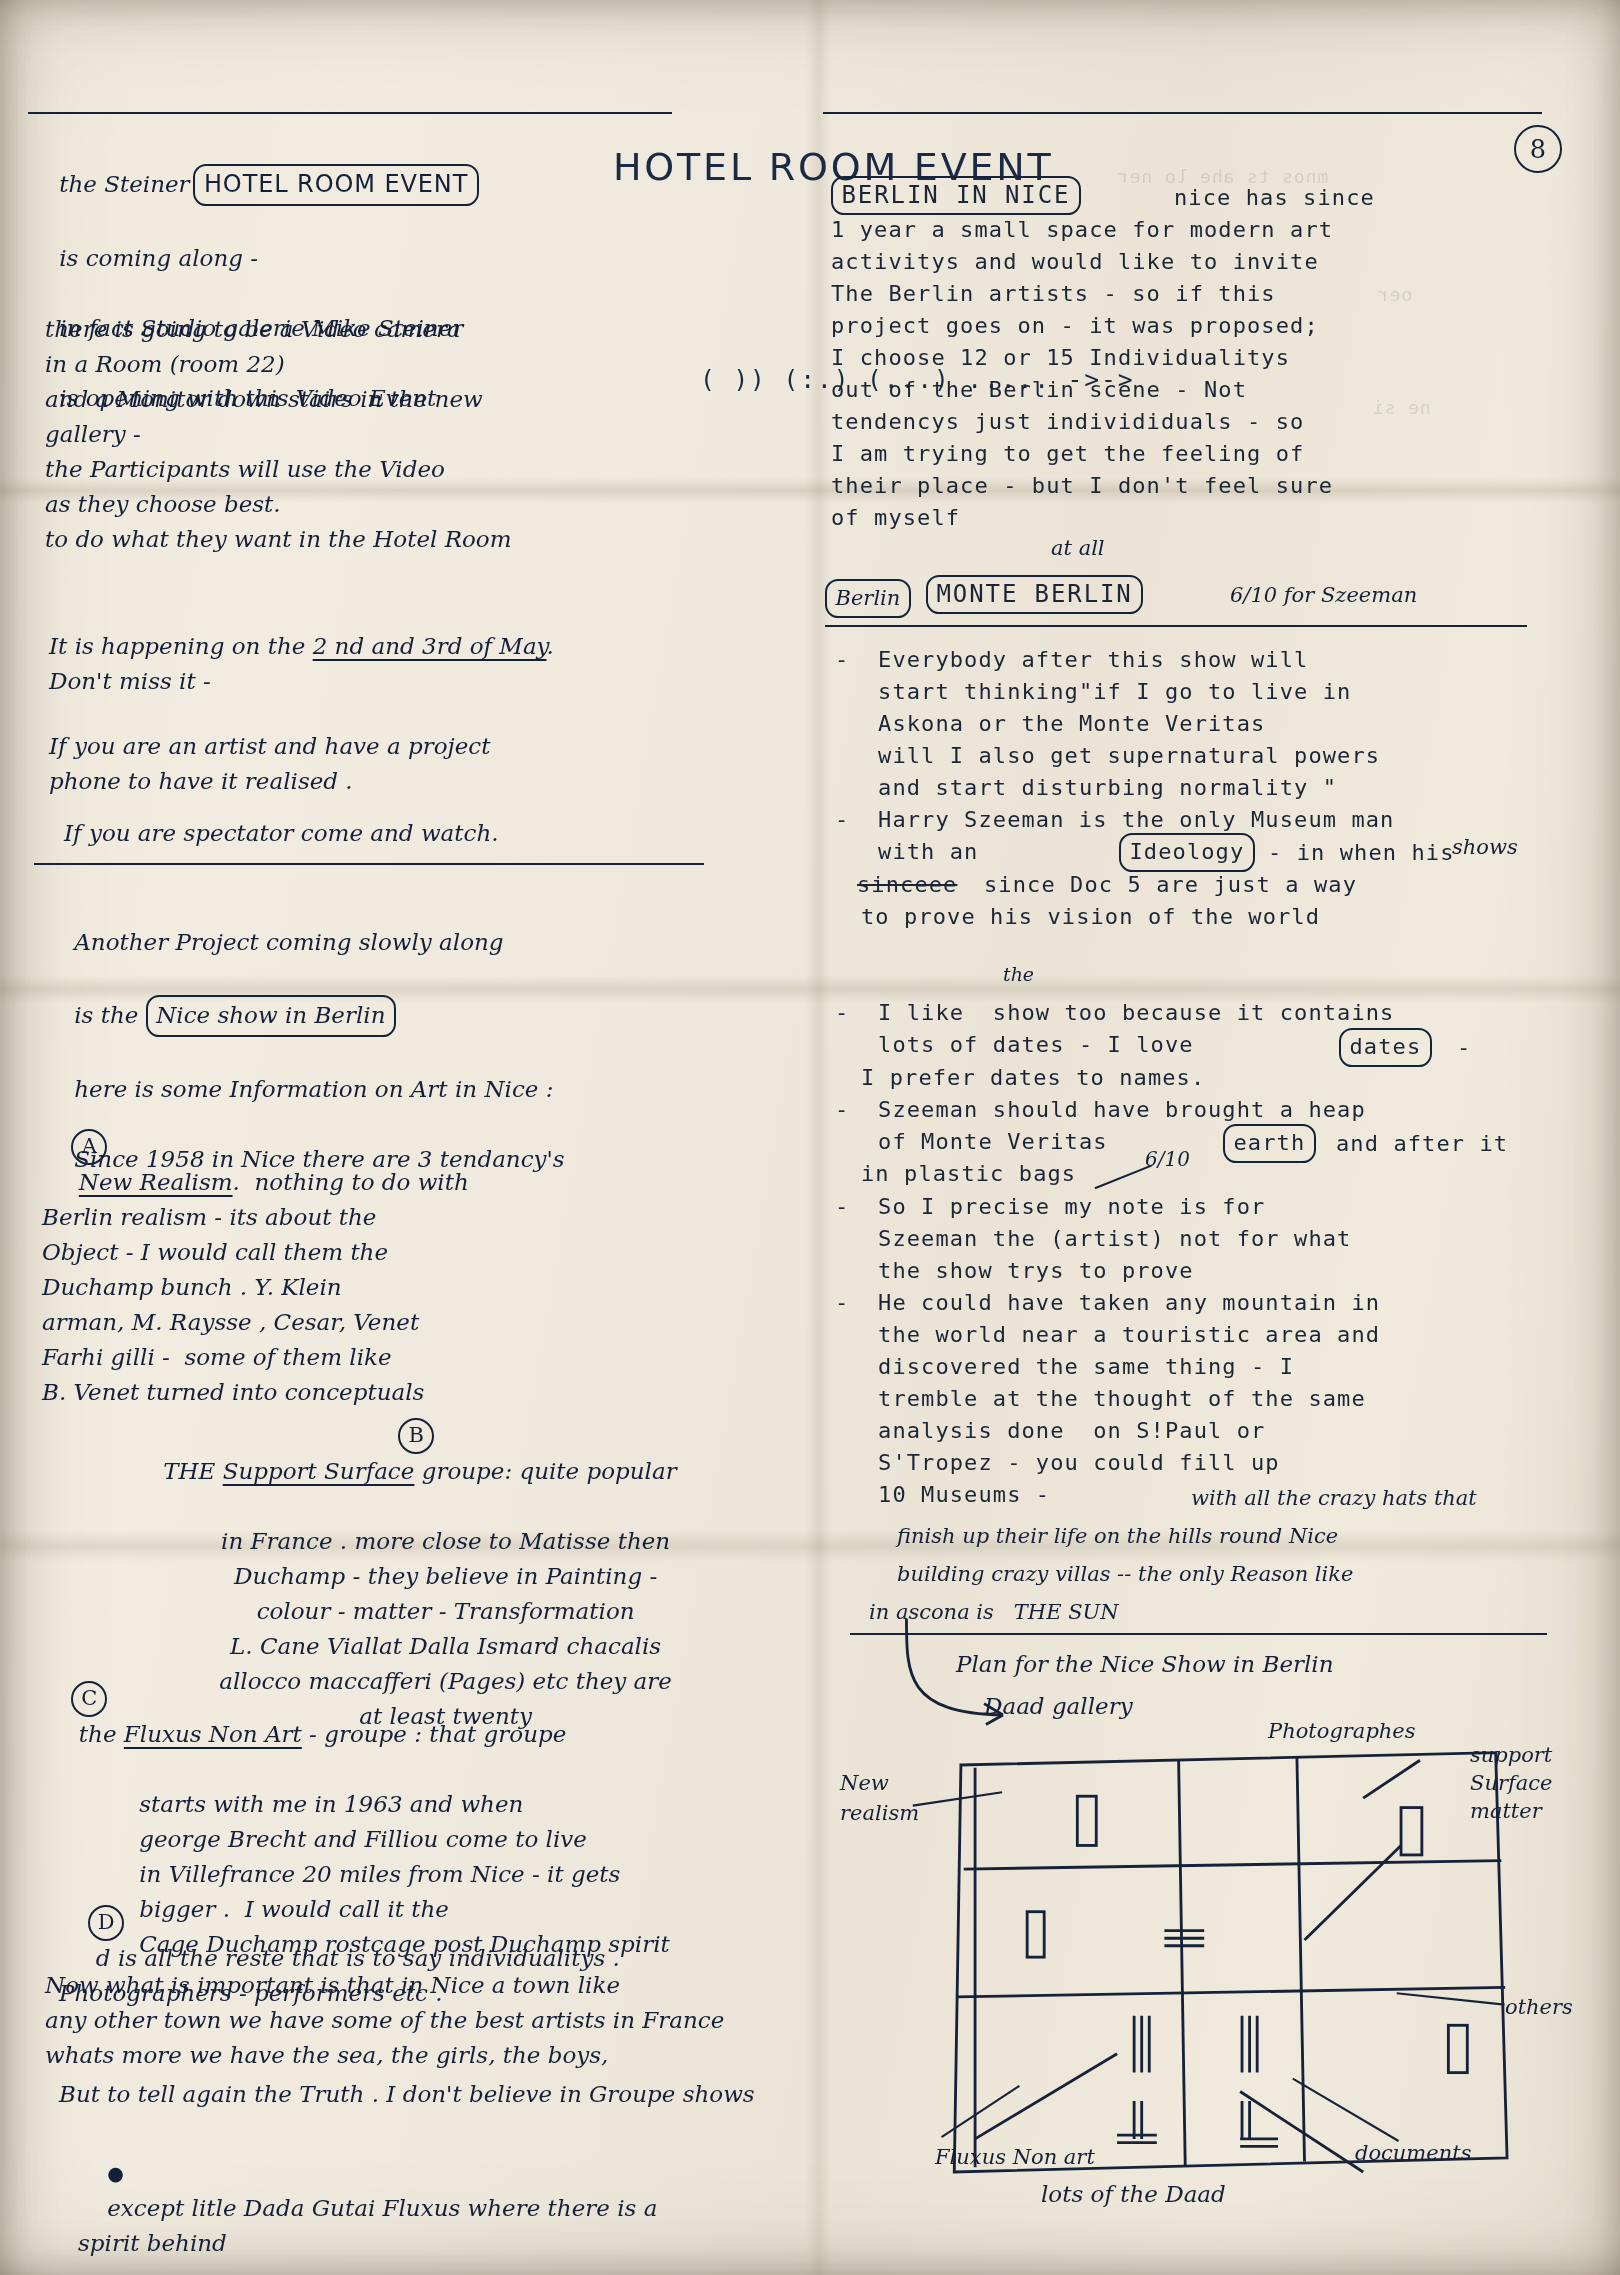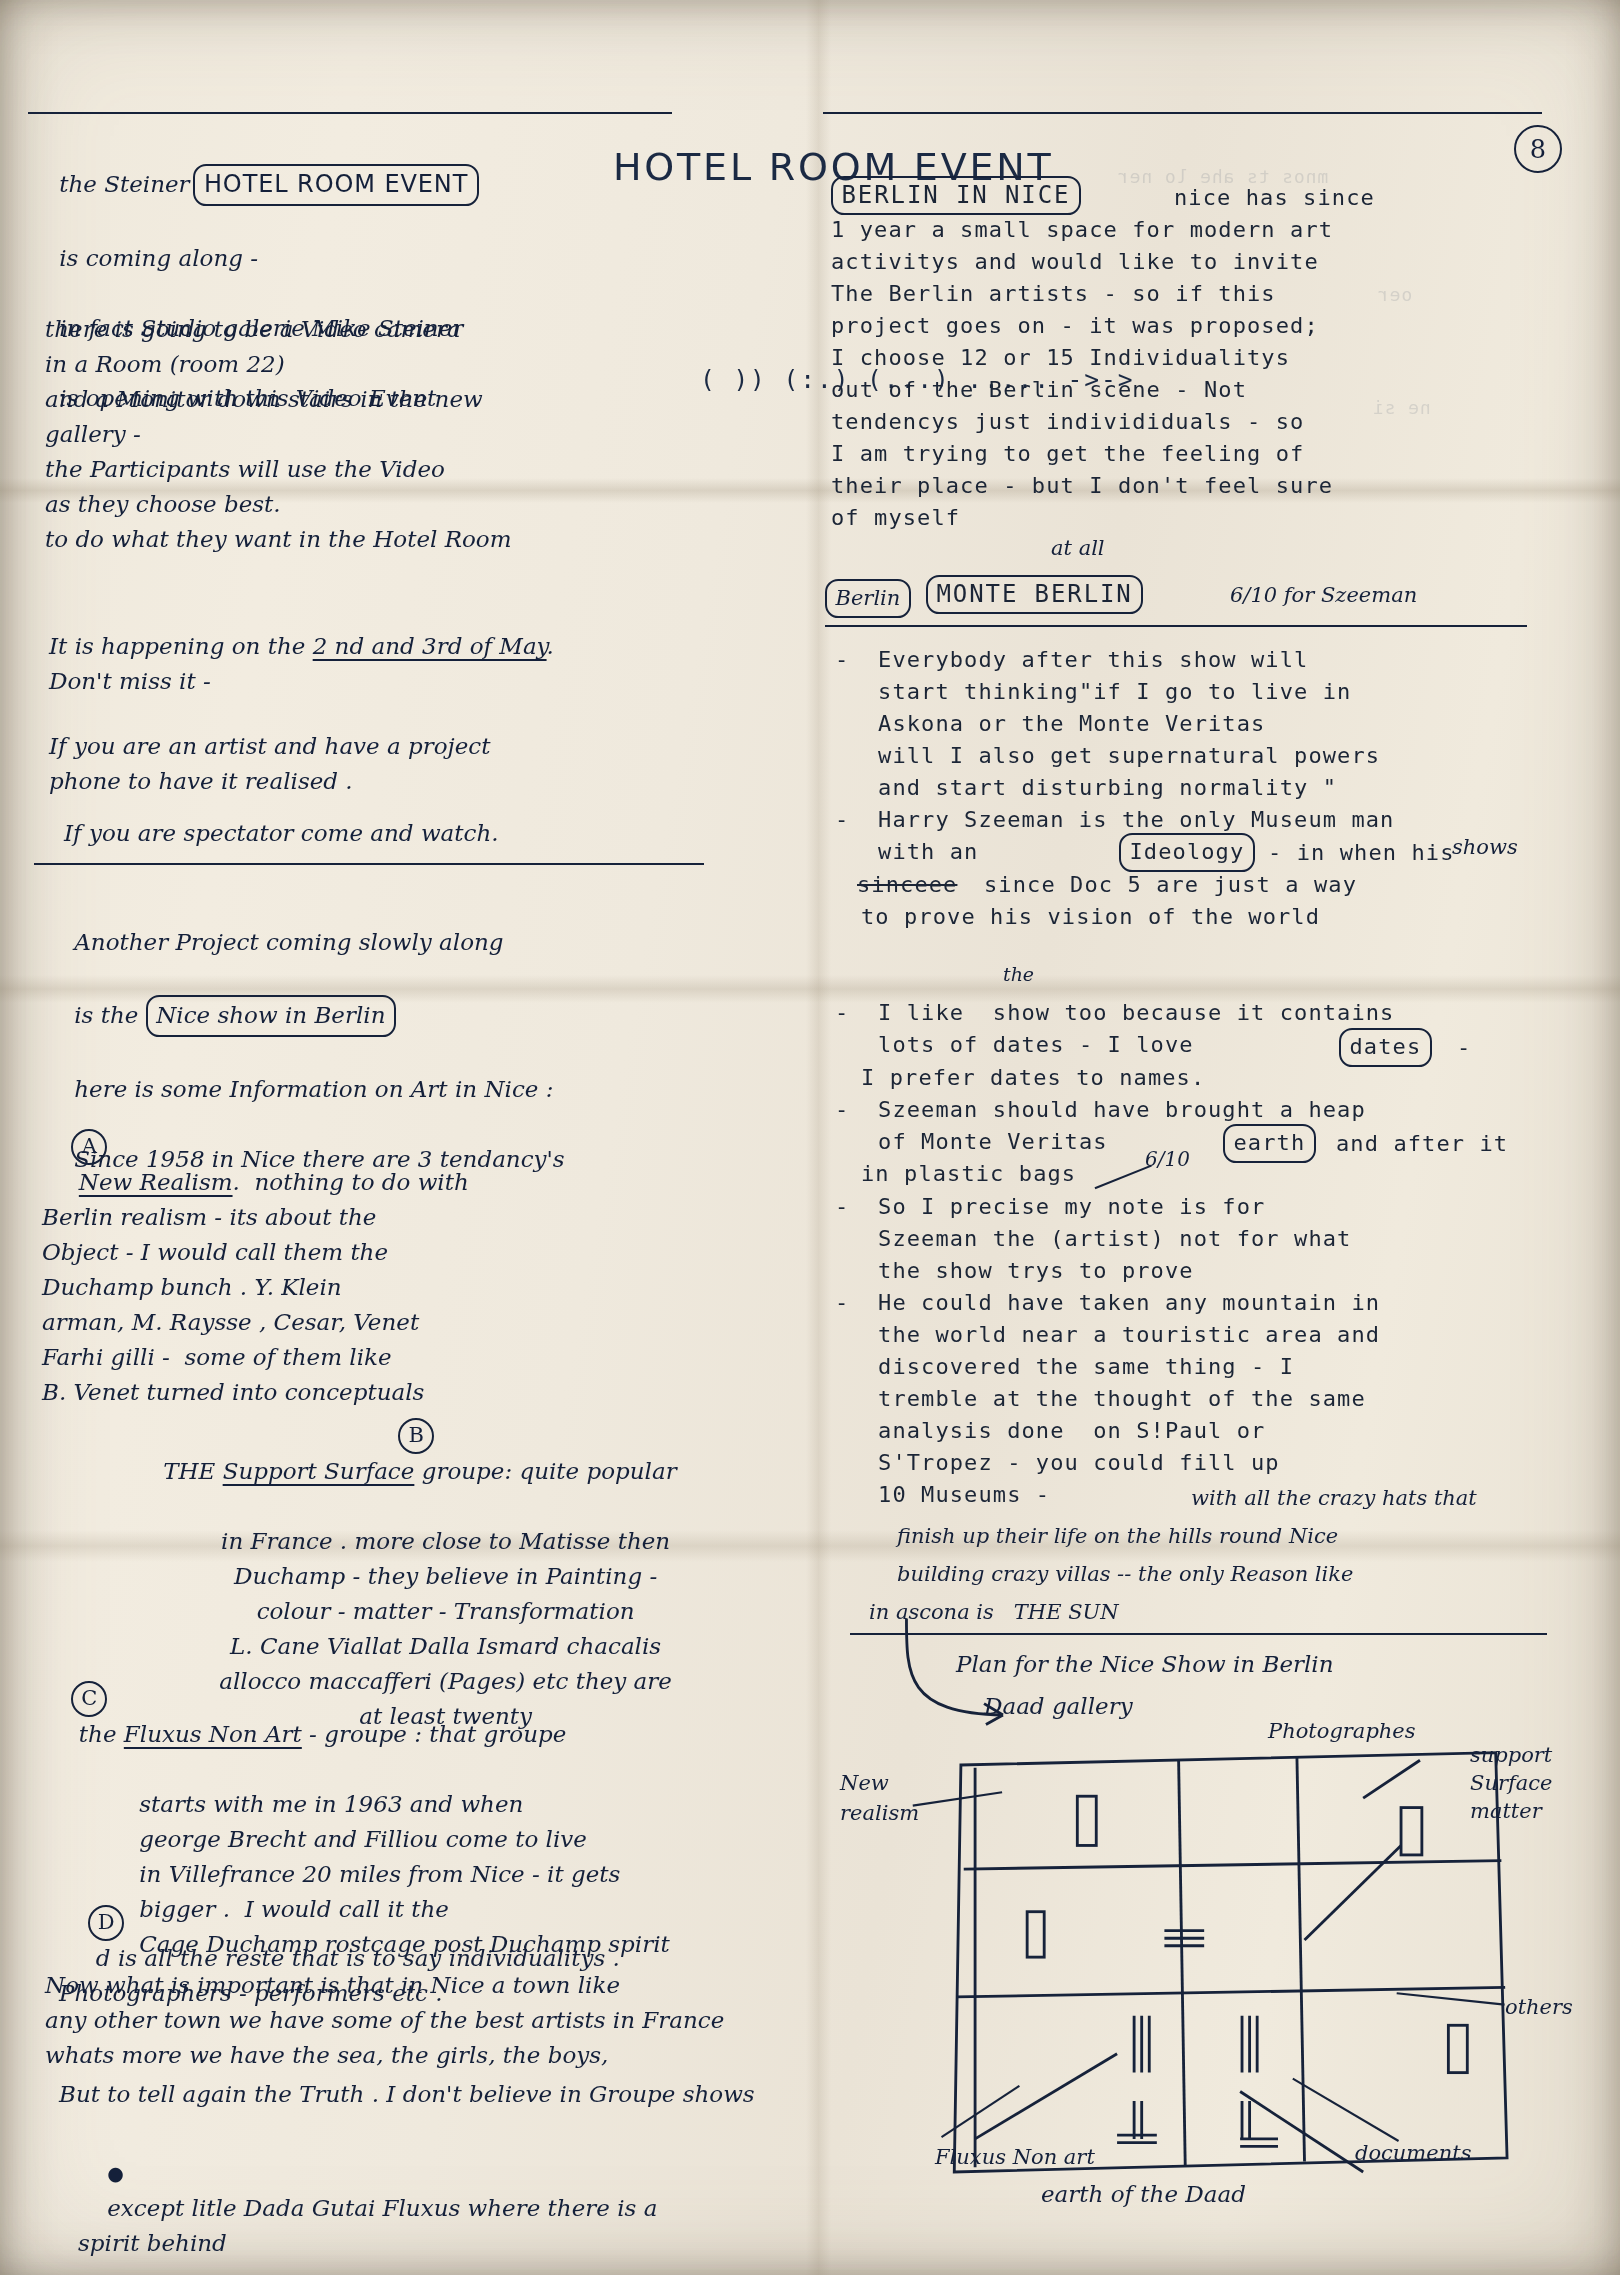--- a/index.html
+++ b/index.html
@@ -362,21 +362,21 @@
 
   <div class="hand s3" style="left:840px; top:1768px; line-height:30px;">New
 realism</div>
   <div class="hand s3" style="left:1268px; top:1715px;">Photographes</div>
   <div class="hand s3" style="left:1470px; top:1741px; line-height:28px;">support
 Surface
 matter</div>
   <div class="hand s3" style="left:1505px; top:1991px;">others</div>
   <div class="hand s3" style="left:935px; top:2141px;">Fluxus Non art</div>
   <div class="hand s3" style="left:1355px; top:2137px;">documents</div>
-  <div class="hand s2" style="left:1041px; top:2177px;">earth of the Daad</div>
+  <div class="hand s2" style="left:1041px; top:2177px;">lots of the Daad</div>
 
   <svg class="plan-svg" style="left:909px; top:1760px;" width="114" height="76" viewBox="0 0 120 80">
     <path d="M4 48 L98 34" stroke="#16223a" stroke-width="2.2" fill="none"></path>
   </svg>
   <svg class="plan-svg" style="left:1391px; top:1978px;" width="123" height="57" viewBox="0 0 130 60">
     <path d="M120 28 L6 16" stroke="#16223a" stroke-width="2.2" fill="none"></path>
   </svg>
   <svg class="plan-svg" style="left:932px; top:2082px;" width="114" height="76" viewBox="0 0 120 80">
     <path d="M10 58 L92 4" stroke="#16223a" stroke-width="2.2" fill="none"></path>
   </svg>

